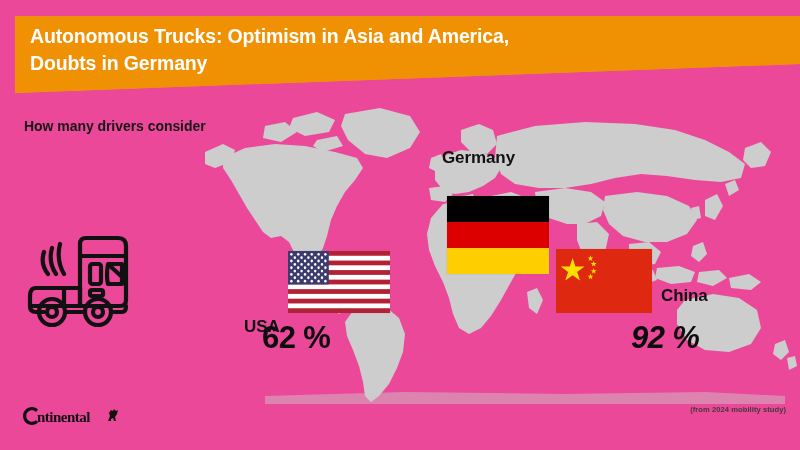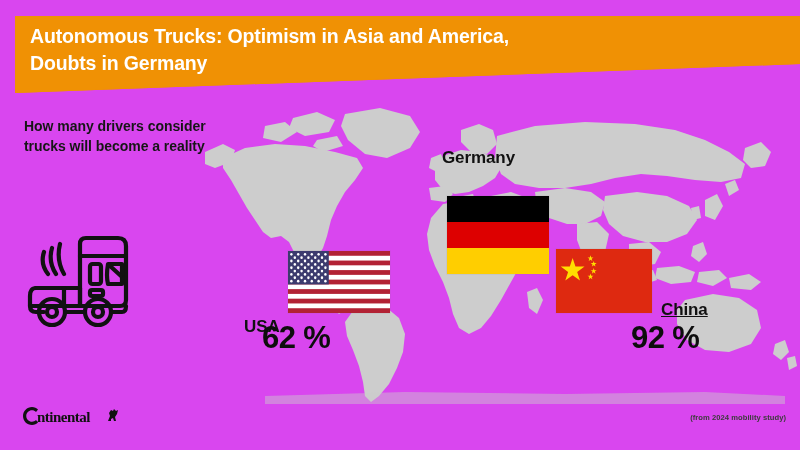--- a/index.html
+++ b/index.html
@@ -8,21 +8,21 @@
     background: #ffffff;
   }
   body {
     font-family: "Liberation Sans", sans-serif;
     -webkit-font-smoothing: antialiased;
   }
   #infographic {
     position: relative;
     width: 800px;
     height: 450px;
-    background: #d946ef;
+    background: #ec4899;
     overflow: hidden;
   }
 
   
   .header-banner {
     position: absolute;
     left: 0;
     top: 0;
     width: 800px;
     height: 110px;
@@ -111,22 +111,22 @@
     letter-spacing: -0.6px;
     white-space: nowrap;
   }
 
   .label-usa     { left: 244px; top: 317px; }
   .value-usa     { left: 262px; top: 320px; }
 
   .label-germany { left: 442px; top: 148px; }
   .value-germany { left: 436px; top: 165px; }
 
-  .label-china   { left: 661px; top: 300px; text-decoration: underline; }
-  .value-china   { left: 631px; top: 320px; }
+  .label-china   { left: 661px; top: 286px; }
+  .value-china   { left: 631px; top: 320px; font-style: italic; }
 
   
   .brand-logo {
     position: absolute;
     left: 22px;
     top: 404px;
     width: 98px;
     height: 24px;
     z-index: 4;
   }
@@ -135,21 +135,20 @@
   .source-note {
     position: absolute;
     right: 14px;
     top: 405px;
     z-index: 4;
     color: #3c3c3c;
     font-size: 7.6px;
     font-weight: bold;
     letter-spacing: 0.05px;
     white-space: nowrap;
-    margin-top: 8px;
   }
 </style>
 </head>
 <body>
 
 <div id="infographic">
 
   <div class="header-banner">
     <svg viewBox="0 0 800 110" xmlns="http://www.w3.org/2000/svg">
       <polygon points="15,16 800,16 800,12 800,64 15,93" fill="#F09104"></polygon>
@@ -237,21 +236,20 @@
 
         <path d="M524 182 L544 178 L556 186 L546 194 L526 192 Z"></path>
 
         <path d="M60 300 L200 296 L360 298 L500 296 L580 300 L580 308 L60 308 Z" opacity="0.45"></path>
       </g>
     </svg>
   </div>
 
   <div class="question-text">
     <div>How many drivers consider</div>
-    <div>trucks will become a reality</div>
   </div>
 
   <div class="truck-icon">
     <svg viewBox="0 0 130 112" xmlns="http://www.w3.org/2000/svg">
       <g fill="none" stroke="#111111" stroke-width="4.2" stroke-linecap="round" stroke-linejoin="round">
 
         <path d="M58 18 Q58 12 64 12 L96 12 Q104 12 104 20 L104 74 Q104 80 98 80 L58 80 Z"></path>
 
         <path d="M58 30 L104 30"></path>
 

